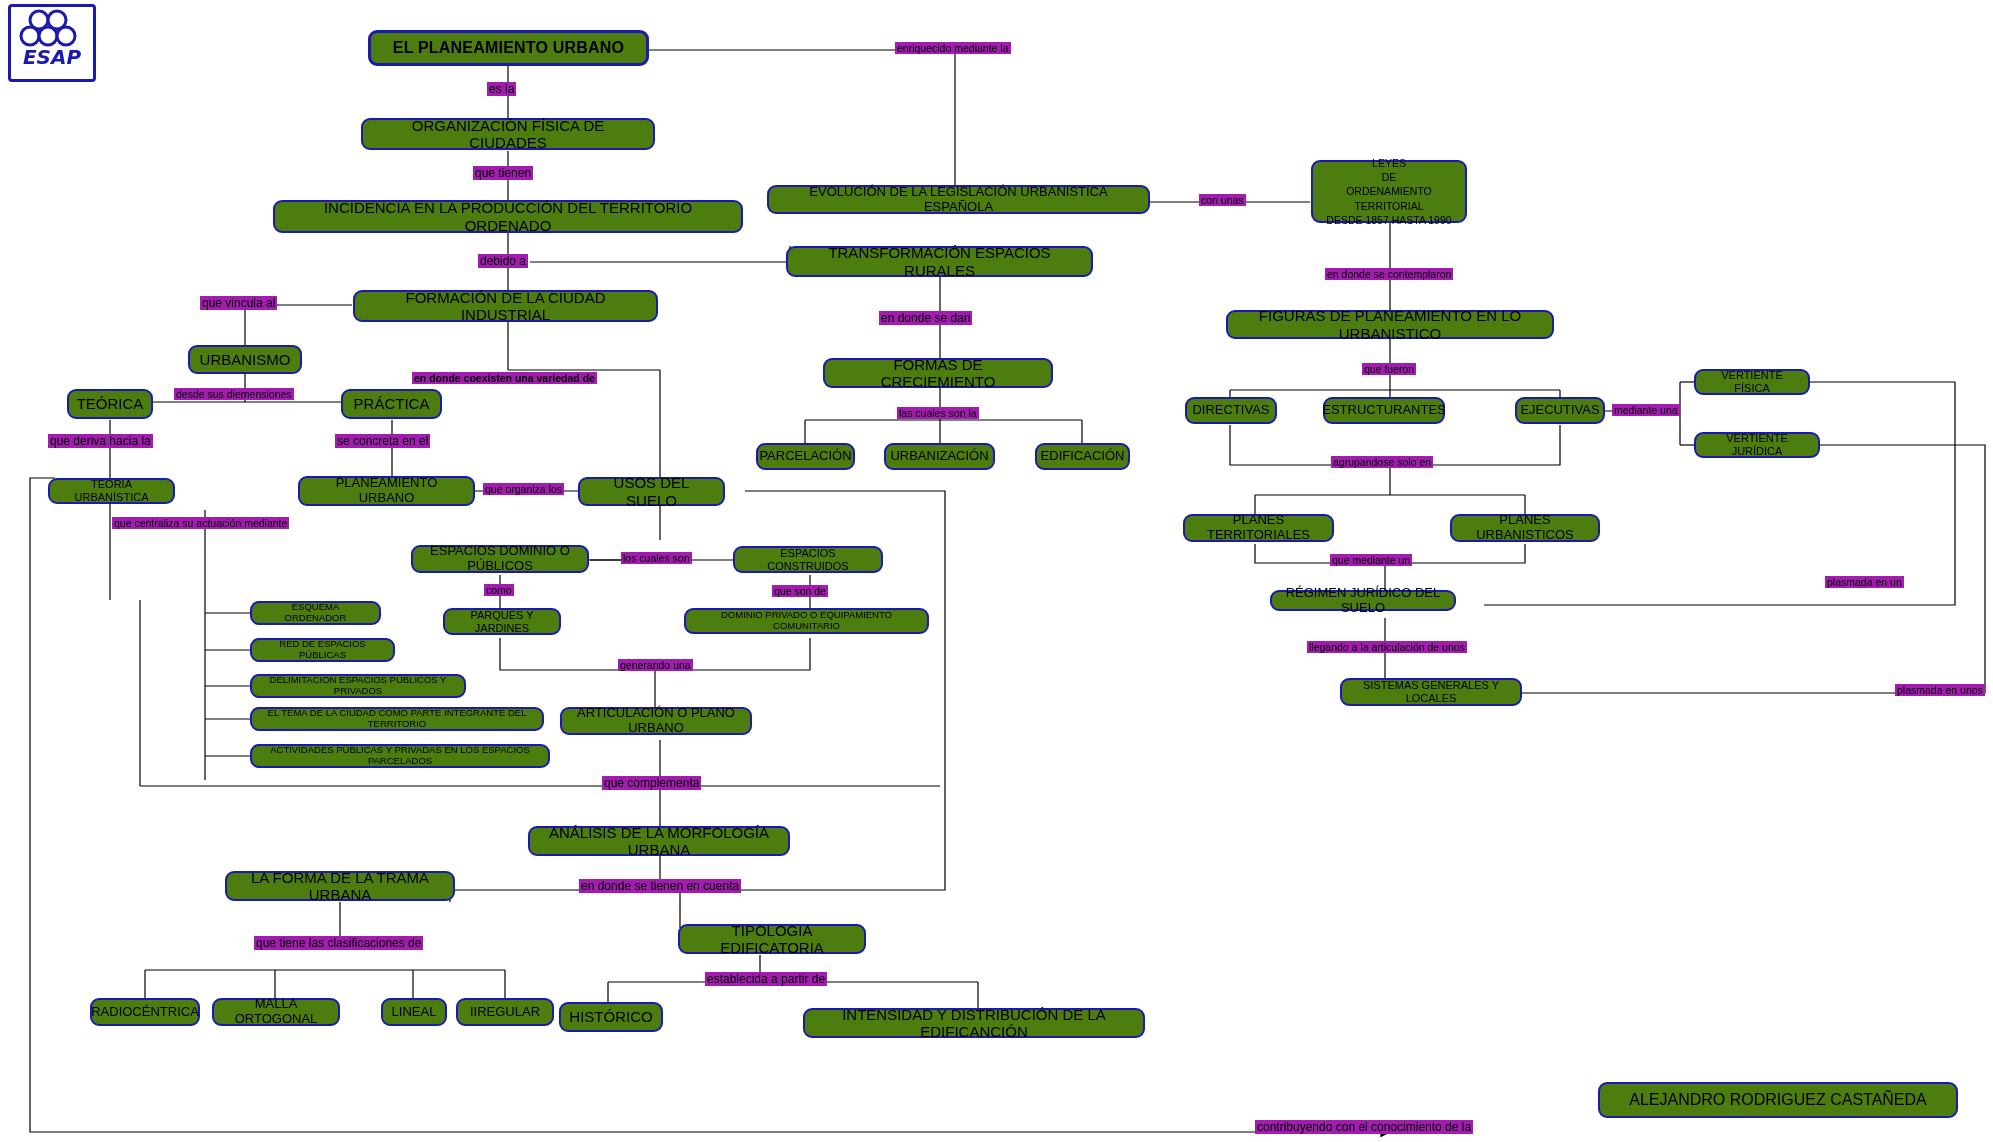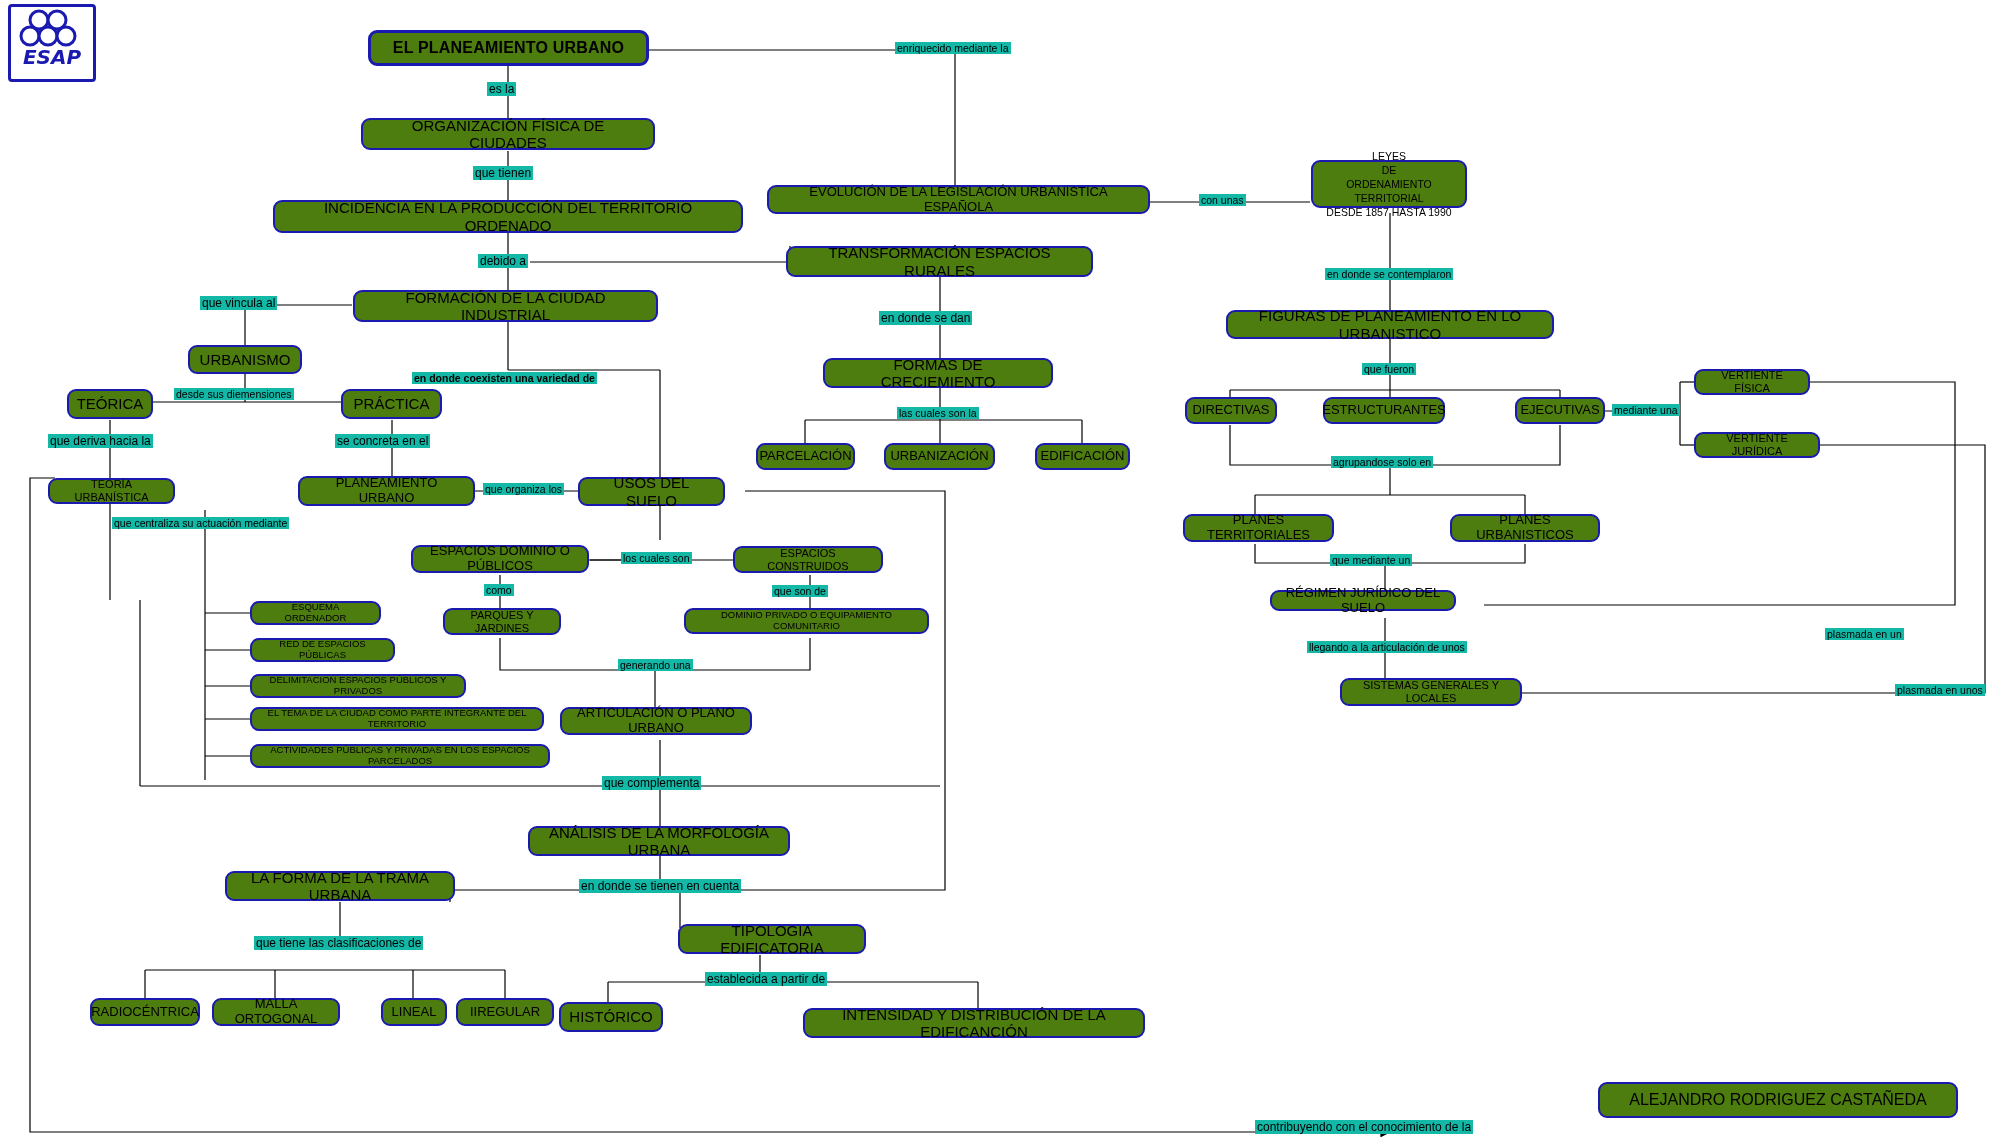--- a/index.html
+++ b/index.html
@@ -65,21 +65,21 @@
     border-width: 2px;
   }
   .n-multiline {
     font-size: 10.5px;
     line-height: 1.35;
   }
   .label {
     position: absolute;
     font-size: 10.5px;
     color: #000000;
-    background: #14b8a6;
+    background: #a21caf;
     padding: 0 2px;
     white-space: nowrap;
     z-index: 6;
   }
   .label.lg {
     font-size: 12px;
   }
   #logo {
     position: absolute;
     left: 8px;
@@ -257,21 +257,21 @@
   <div class="node n-big" style="left:786px; top:246px; width:307px; height:31px;"><span>TRANSFORMACIÓN ESPACIOS RURALES</span></div>
 
   <div class="node n-big" style="left:823px; top:358px; width:230px; height:30px;"><span>FORMAS DE CRECIEMIENTO</span></div>
 
   <div class="node n-med" style="left:756px; top:443px; width:99px; height:27px;"><span>PARCELACIÓN</span></div>
   <div class="node n-med" style="left:884px; top:443px; width:111px; height:27px;"><span>URBANIZACIÓN</span></div>
   <div class="node n-med" style="left:1035px; top:443px; width:95px; height:27px;"><span>EDIFICACIÓN</span></div>
 
   <div class="node n-med" style="left:767px; top:185px; width:383px; height:29px;"><span>EVOLUCIÓN DE LA LEGISLACIÓN URBANISTICA ESPAÑOLA</span></div>
 
-  <div class="node n-multiline" style="left:1311px; top:160px; width:156px; height:48px;"><span>LEYES
+  <div class="node n-multiline" style="left:1311px; top:160px; width:156px; height:63px;"><span>LEYES
 DE
 ORDENAMIENTO
 TERRITORIAL
 DESDE 1857 HASTA 1990</span></div>
 
   <div class="node n-big" style="left:1226px; top:310px; width:328px; height:29px;"><span>FIGURAS DE PLANEAMIENTO EN LO URBANISTICO</span></div>
 
   <div class="node n-med" style="left:1185px; top:397px; width:92px; height:27px;"><span>DIRECTIVAS</span></div>
   <div class="node n-med" style="left:1323px; top:397px; width:122px; height:27px;"><span>ESTRUCTURANTES</span></div>
   <div class="node n-med" style="left:1515px; top:397px; width:90px; height:27px;"><span>EJECUTIVAS</span></div>
@@ -328,21 +328,21 @@
   <div class="label" style="left:112px; top:517px;"><span>que centraliza su actuación mediante</span></div>
   <div class="label" style="left:895px; top:42px;"><span>enriquecido mediante la</span></div>
   <div class="label lg" style="left:879px; top:311px;"><span>en donde se dan</span></div>
   <div class="label" style="left:897px; top:407px;"><span>las cuales son la</span></div>
   <div class="label" style="left:1199px; top:194px;"><span>con unas</span></div>
   <div class="label" style="left:1325px; top:268px;"><span>en donde se contemplaron</span></div>
   <div class="label" style="left:1362px; top:363px;"><span>que fueron</span></div>
   <div class="label" style="left:1612px; top:404px;"><span>mediante una</span></div>
   <div class="label" style="left:1331px; top:456px;"><span>agrupandose solo en</span></div>
   <div class="label" style="left:1330px; top:554px;"><span>que mediante un</span></div>
-  <div class="label" style="left:1825px; top:628px;"><span>plasmada en un</span></div>
+  <div class="label" style="left:1825px; top:576px;"><span>plasmada en un</span></div>
   <div class="label" style="left:1307px; top:641px;"><span>llegando a la articulación de unos</span></div>
   <div class="label" style="left:1895px; top:684px;"><span>plasmada en unos</span></div>
   <div class="label" style="left:621px; top:552px;"><span>los cuales son</span></div>
   <div class="label" style="left:484px; top:584px;"><span>como</span></div>
   <div class="label" style="left:772px; top:585px;"><span>que son de</span></div>
   <div class="label" style="left:618px; top:659px;"><span>generando una</span></div>
   <div class="label lg" style="left:602px; top:776px;"><span>que complementa</span></div>
   <div class="label lg" style="left:579px; top:879px;"><span>en donde se tienen en cuenta</span></div>
   <div class="label lg" style="left:254px; top:936px;"><span>que tiene las clasificaciones de</span></div>
   <div class="label lg" style="left:705px; top:972px;"><span>establecida a partir de</span></div>

